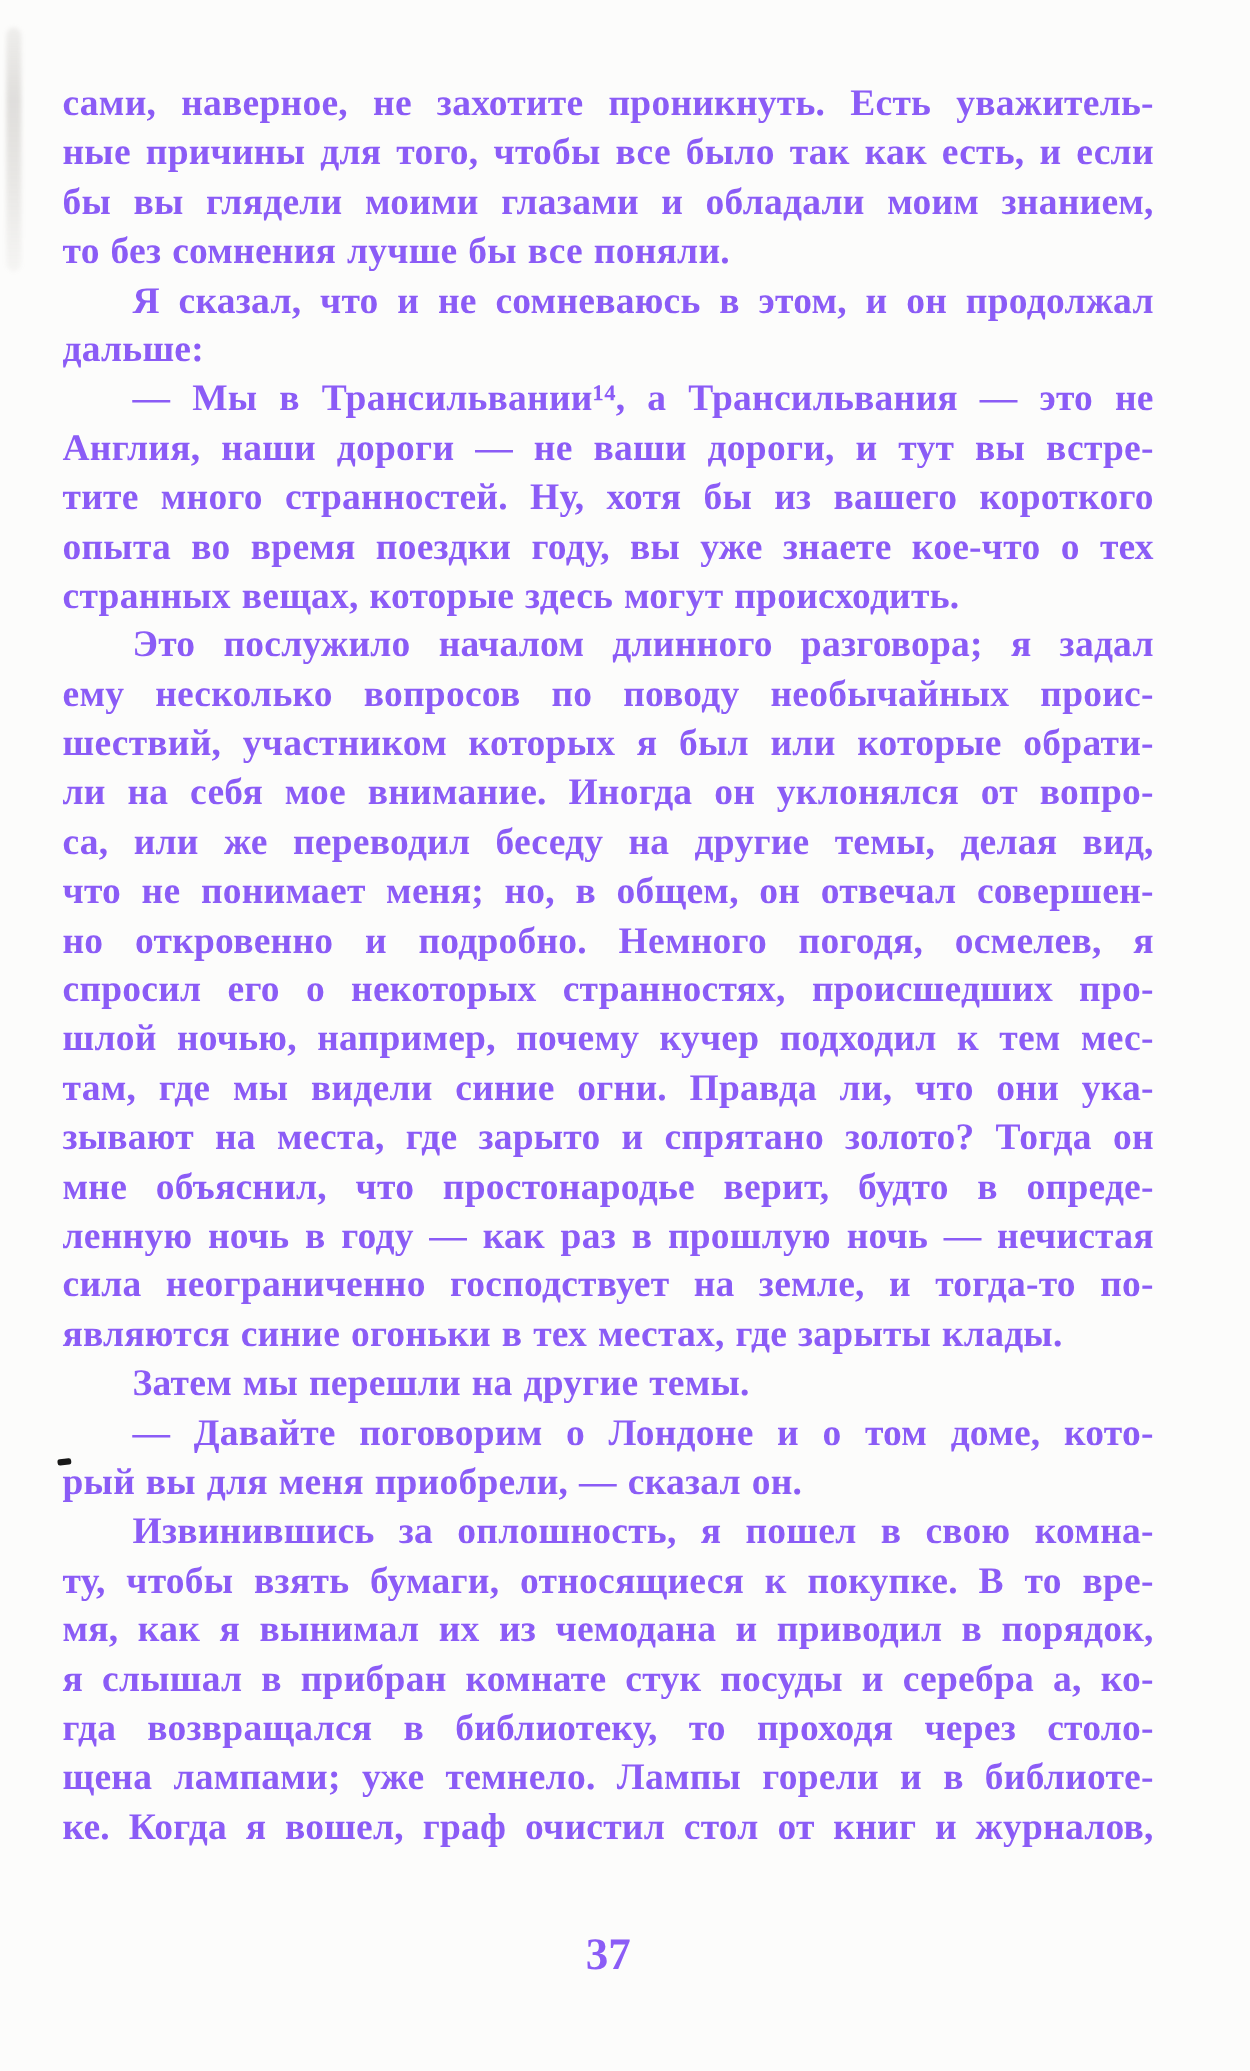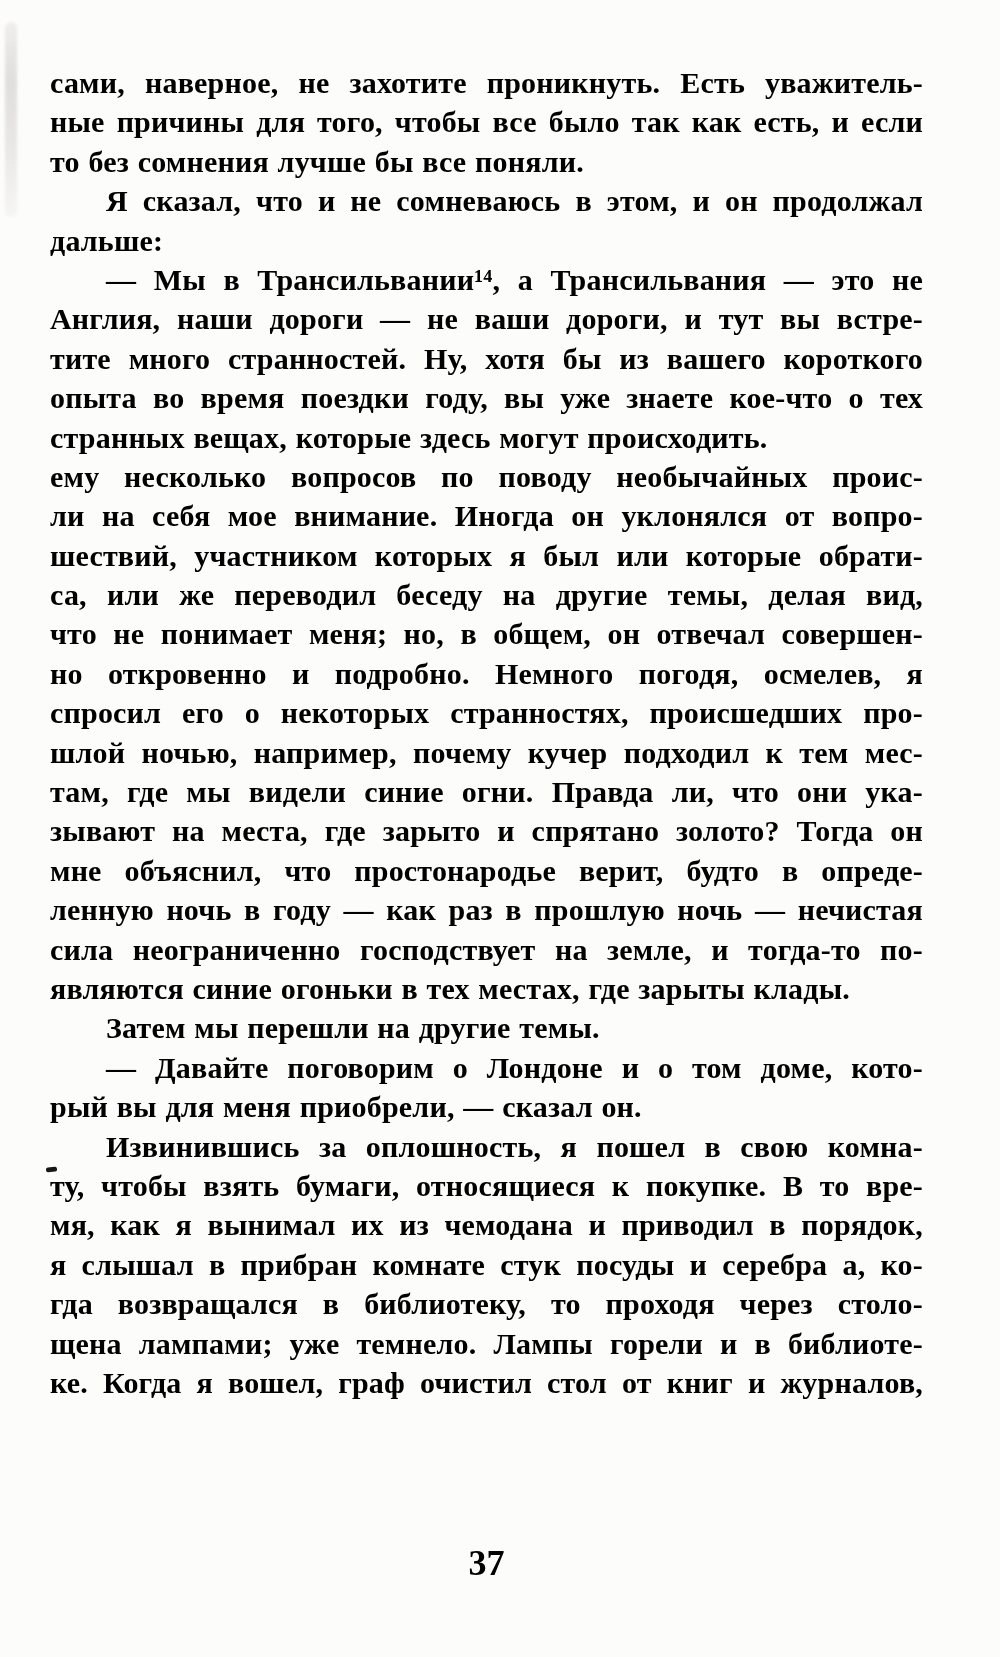--- a/index.html
+++ b/index.html
@@ -7,21 +7,21 @@
     width: 1000px;
     background: #ffffff;
     font-family: "Liberation Serif", "DejaVu Serif", serif;
   }
   .page {
     position: relative;
     width: 1000px;
     height: 1657px;
     background: #fcfcfb;
     overflow: hidden;
-    color: #000000;
+    color: #8b5cf6;
   }
   
   .smudge {
     position: absolute;
     left: 5px;
     top: 22px;
     width: 12px;
     height: 195px;
     background: linear-gradient(180deg,
       rgba(125,118,110,0.10) 0%,
@@ -74,31 +74,33 @@
 </style>
 </head>
 <body>
 
 <div class="page">
   <div class="smudge"></div>
   <div class="speck"></div>
   <div class="text-block">
       <div class="line">сами, наверное, не захотите проникнуть. Есть уважитель-</div>
       <div class="line">ные причины для того, чтобы все было так как есть, и если</div>
+      <div class="line">бы вы глядели моими глазами и обладали моим знанием,</div>
       <div class="line end">то без сомнения лучше бы все поняли.</div>
       <div class="line indent">Я сказал, что и не сомневаюсь в этом, и он продолжал</div>
       <div class="line end">дальше:</div>
       <div class="line indent">— Мы в Трансильвании¹⁴, а Трансильвания — это не</div>
       <div class="line">Англия, наши дороги — не ваши дороги, и тут вы встре-</div>
       <div class="line">тите много странностей. Ну, хотя бы из вашего короткого</div>
       <div class="line">опыта во время поездки году, вы уже знаете кое-что о тех</div>
       <div class="line end">странных вещах, которые здесь могут происходить.</div>
+      <div class="line indent">Это послужило началом длинного разговора; я задал</div>
       <div class="line">ему несколько вопросов по поводу необычайных проис-</div>
+      <div class="line">шествий, участником которых я был или которые обрати-</div>
       <div class="line">ли на себя мое внимание. Иногда он уклонялся от вопро-</div>
-      <div class="line">шествий, участником которых я был или которые обрати-</div>
       <div class="line">са, или же переводил беседу на другие темы, делая вид,</div>
       <div class="line">что не понимает меня; но, в общем, он отвечал совершен-</div>
       <div class="line">но откровенно и подробно. Немного погодя, осмелев, я</div>
       <div class="line">спросил его о некоторых странностях, происшедших про-</div>
       <div class="line">шлой ночью, например, почему кучер подходил к тем мес-</div>
       <div class="line">там, где мы видели синие огни. Правда ли, что они ука-</div>
       <div class="line">зывают на места, где зарыто и спрятано золото? Тогда он</div>
       <div class="line">мне объяснил, что простонародье верит, будто в опреде-</div>
       <div class="line">ленную ночь в году — как раз в прошлую ночь — нечистая</div>
       <div class="line">сила неограниченно господствует на земле, и тогда-то по-</div>

